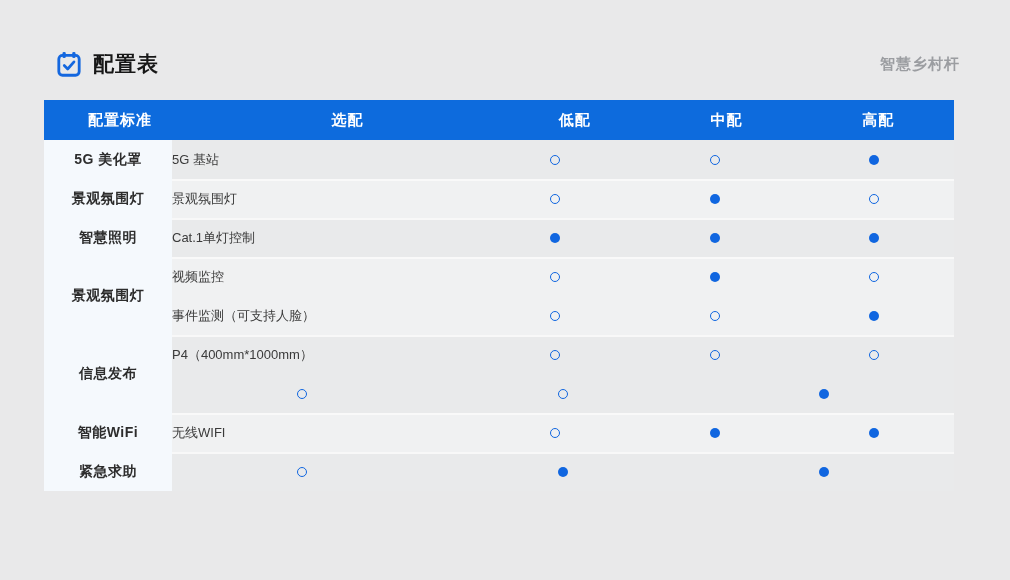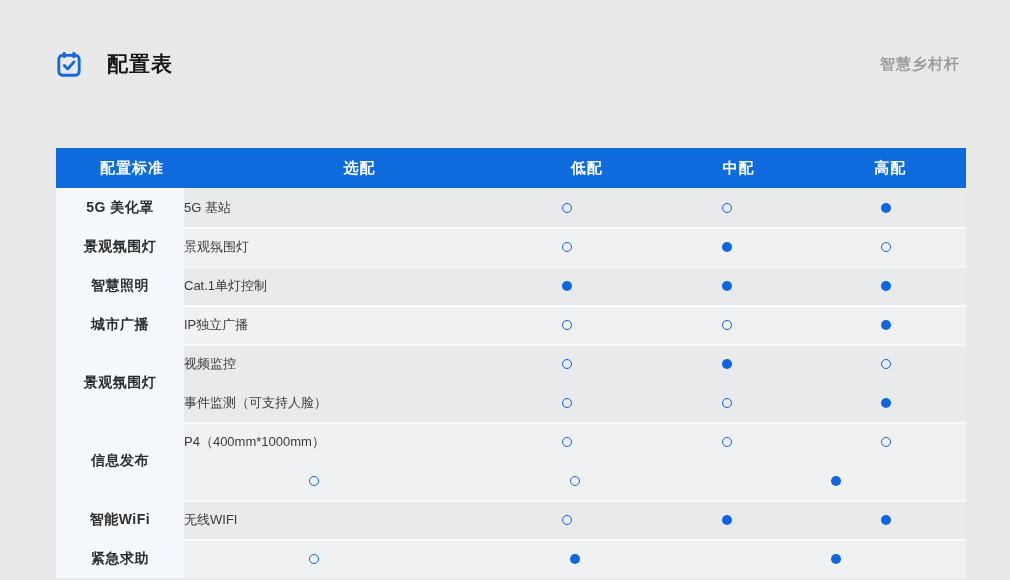--- a/index.html
+++ b/index.html
@@ -11,34 +11,34 @@
     overflow:hidden;
   }
 
   
   .titlebar {
     position:absolute; left:56px; right:50px; top:48px; height:32px;
     display:flex; align-items:center;
   }
   .title-icon { width:26px; height:26px; display:block; }
   .page-title {
-    margin-left:25px;
+    margin-left:11px;
     font-size:21px; font-weight:bold; color:#171717;
     letter-spacing:1px;
   }
   .corner-label {
     margin-left:auto;
     font-size:15px; font-weight:bold; color:#9b9da1;
     letter-spacing:1px;
     text-align:center;
   }
 
   
   .spec-table {
-    position:absolute; left:56px; top:100px; width:910px;margin-top:48px;
+    position:absolute; left:44px; top:100px; width:910px;
   }
   .thead {
     display:flex; height:40px;
     background:#0d6bdd;
     color:#ffffff; font-size:15px; font-weight:bold;
   }
   .th { display:flex; align-items:center; justify-content:center; letter-spacing:1px; }
   .c-cat { width:152px; }
   .c-opt { width:303px; }
   .c-lvl { flex:1; }
@@ -151,41 +151,20 @@
           <div class="lvl">
               <span class="dot" data-state="filled"></span>
             </div>
           <div class="lvl">
               <span class="dot" data-state="filled"></span>
             </div>
         </div>
       </div>
     </div>
 
-    <div class="group">
-      <div class="cat">
-        <span>城市广播</span>
-      </div>
-      <div class="grows">
-        <div class="row">
-          <div class="opt">
-            <span>IP独立广播</span>
-          </div>
-          <div class="lvl">
-              <span class="dot" data-state="open"></span>
-            </div>
-          <div class="lvl">
-              <span class="dot" data-state="open"></span>
-            </div>
-          <div class="lvl">
-              <span class="dot" data-state="filled"></span>
-            </div>
-        </div>
-      </div>
-    </div>
 
     <div class="group">
       <div class="cat">
         <span>景观氛围灯</span>
       </div>
       <div class="grows">
         <div class="row">
           <div class="opt">
             <span>视频监控</span>
           </div>

